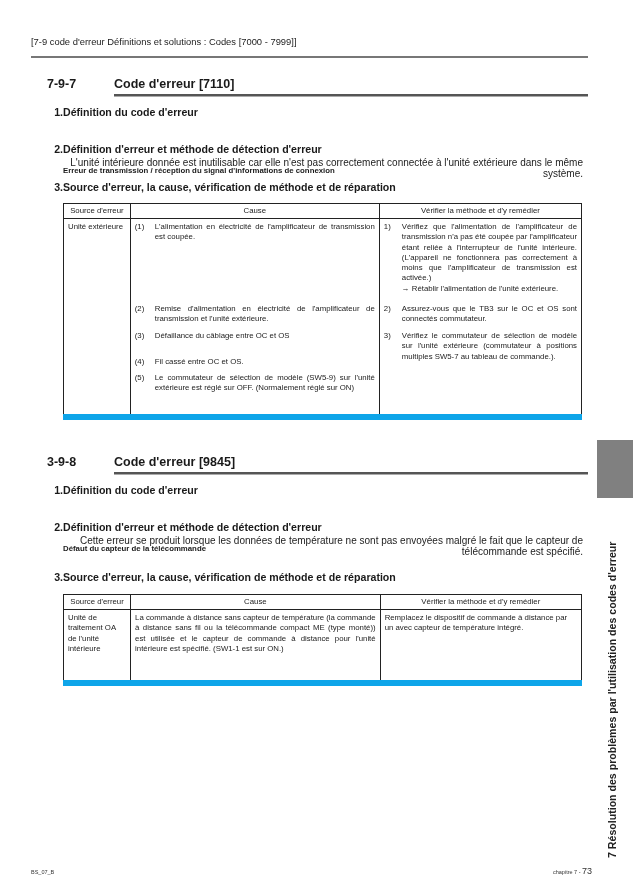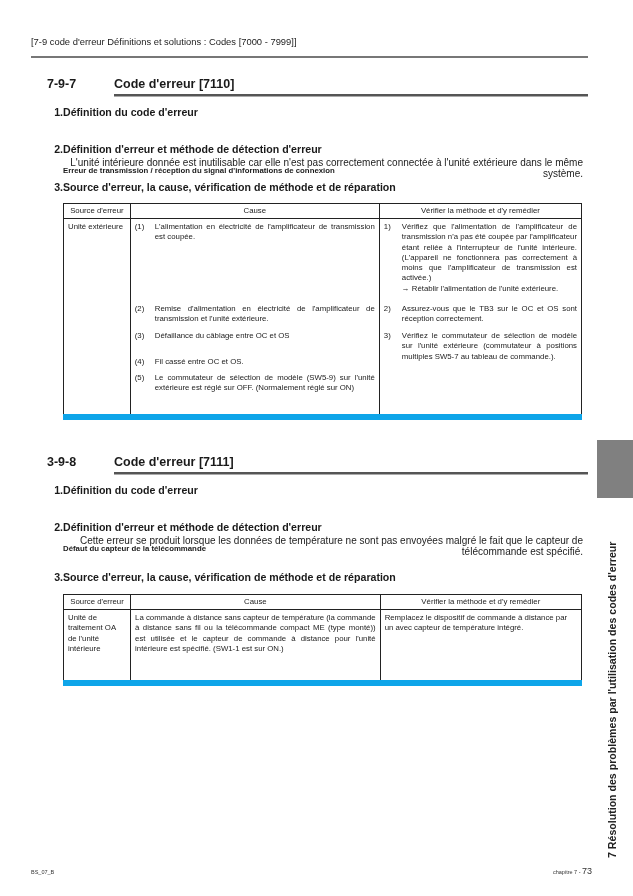--- a/index.html
+++ b/index.html
@@ -91,34 +91,34 @@
             <span class="t">Le commutateur de sélection de modèle (SW5-9) sur l'unité extérieure est réglé sur OFF. (Normalement réglé sur ON)</span>
           </div>
     </td>
     <td>
       <div class="item" style="height:82px;">
             <span class="k3">1)</span>
             <span class="t"><span>Vérifiez que l'alimentation de l'amplificateur de transmission n'a pas été coupée par l'amplificateur étant reliée à l'interrupteur de l'unité intérieure. (L'appareil ne fonctionnera pas correctement à moins que l'amplificateur de transmission est activée.)</span><br><span>→ Rétablir l'alimentation de l'unité extérieure.</span></span>
           </div>
       <div class="item" style="height:27px;">
             <span class="k3">2)</span>
-            <span class="t">Assurez-vous que le TB3 sur le OC et OS sont réception correctement.</span>
+            <span class="t">Assurez-vous que le TB3 sur le OC et OS sont connectés commutateur.</span>
           </div>
       <div class="item">
             <span class="k3">3)</span>
             <span class="t">Vérifiez le commutateur de sélection de modèle sur l'unité extérieure (commutateur à positions multiples SW5-7 au tableau de commande.).</span>
           </div>
     </td>
   </tr>
 </tbody>
   </table>
 
 <div class="sec-head" style="top:455px;">
   <span class="sec-num">3-9-8</span>
-  <span class="sec-title">Code d'erreur [7111]</span>
+  <span class="sec-title">Code d'erreur [9845]</span>
   <div class="sec-rule"></div>
 </div>
 
 <div class="h2" style="top:484px;"><span class="n">1.</span><span>Définition du code d'erreur</span></div>
 <div class="body-bold" style="top:499px;">Défaut du capteur de la télécommande</div>
 
 <div class="h2" style="top:521px;"><span class="n">2.</span><span>Définition d'erreur et méthode de détection d'erreur</span></div>
 <div class="body" style="top:536px;">Cette erreur se produit lorsque les données de température ne sont pas envoyées malgré le fait que le capteur de télécommande est spécifié.</div>
 
 <div class="h2" style="top:571px;"><span class="n">3.</span><span>Source d'erreur, la cause, vérification de méthode et de réparation</span></div>

